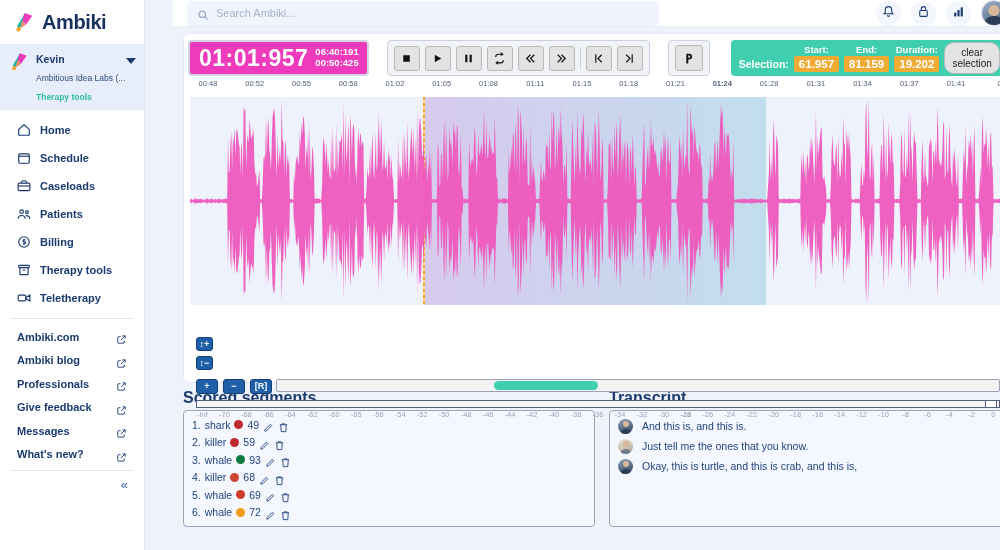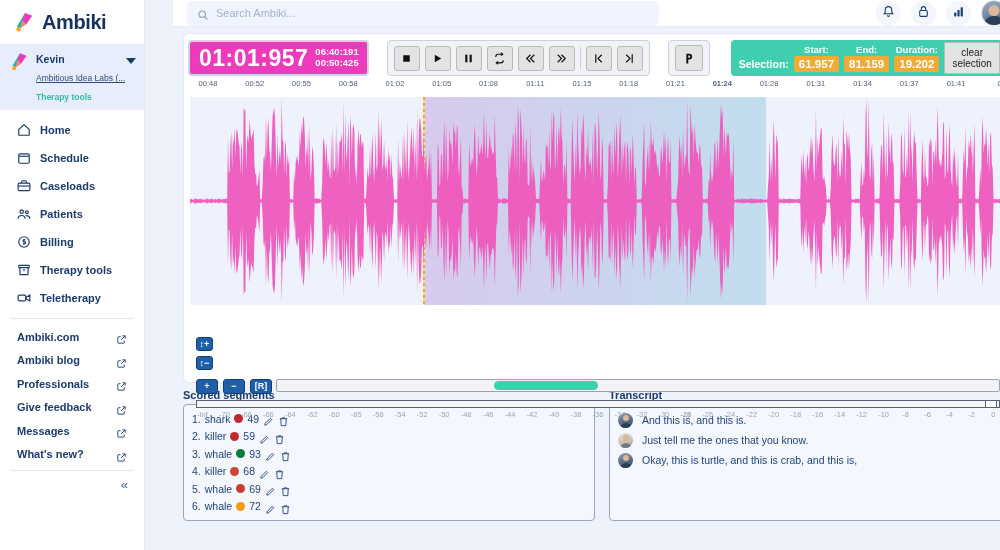--- a/index.html
+++ b/index.html
@@ -21,21 +21,21 @@
   .brand-mark { width: 22px; height: 20px; position: relative; flex: 0 0 22px; }
   .brand-name { font-size: 20px; font-weight: bold; color: #18315f; letter-spacing: -0.4px; }
 
   .profile {
     background: #e7edfb; padding: 5px 8px 6px 10px;
     display: flex; gap: 6px; align-items: flex-start; position: relative;
   }
   .profile-mark { width: 20px; height: 19px; position: relative; flex: 0 0 20px; margin-top: 3px; }
   .profile-txt { line-height: 1.15; overflow: hidden; }
   .profile-name { font-size: 10.5px; font-weight: bold; color: #1b3b6f; }
-  .profile-org { font-size: 8.5px; color: #2f4a7a; white-space: nowrap; text-decoration: underline; }
+  .profile-org { font-size: 8.5px; color: #2f4a7a; white-space: nowrap; }
   .profile-sub { font-size: 8.5px; color: #2fbf9b; font-weight: bold; }
   .profile-caret {
     position: absolute; right: 8px; top: 14px;
     width: 0; height: 0; border-left: 5px solid transparent;
     border-right: 5px solid transparent; border-top: 6px solid #1b3b6f;
   }
 
   .nav { padding: 6px 0 0 0; }
   .nav-item {
     display: flex; align-items: center; gap: 9px;
@@ -134,21 +134,21 @@
     display: flex; align-items: flex-end; gap: 5px; padding: 3px 6px 4px 8px;
   }
   .sel-label { font-size: 10.5px; font-weight: bold; color: #ffffff; padding-bottom: 2px; }
   .sel-group { display: flex; flex-direction: column; align-items: center; }
   .sel-cap { font-size: 9.5px; font-weight: bold; color: #ffffff; line-height: 1.25; }
   .sel-val {
     background: #f0ab35; color: #ffffff; font-size: 11.5px; font-weight: bold;
     border-radius: 2px; padding: 1px 5px; line-height: 1.25;
   }
   .clear-btn {
-    background: #e3e3e3; border: 1px solid #b9b9b9; border-radius: 0;
+    background: #e3e3e3; border: 1px solid #b9b9b9; border-radius: 10px;
     font-size: 10px; color: #222; padding: 4px 7px; cursor: pointer; align-self: center;
     font-family: "Liberation Sans", sans-serif;
   }
 
   
   .wavewrap { position: relative; margin: 3px 6px 0 6px; }
   .ruler { position: relative; height: 18px; }
   .rtick { position: absolute; top: 0; text-align: center; }
   .rtick .lbl { font-size: 7.5px; color: #55607a; display: block; line-height: 9px; }
   .rtick .tk { width: 1px; height: 6px; background: #6f7a92; margin: 0 auto; }
@@ -192,21 +192,21 @@
     background: #fff; border: 1px solid #55607a;
   }
   .dbscale { position: absolute; left: 6px; right: 6px; top: 331px; height: 12px; }
   .dbtick { position: absolute; font-size: 7.5px; color: #9aa4bb; transform: translateX(-50%); }
 
   
   .bottom { display: flex; gap: 14px; margin: 6px 10px 0 10px; flex: 1; }
   .panel { display: flex; flex-direction: column; }
   .panel.left { flex: 0 0 412px; }
   .panel.right { flex: 1; }
-  .panel-title { font-size: 11px; font-weight: bold; color: #1b3b6f; margin-bottom: 3px; }
+  .panel-title { font-size: 16px; font-weight: bold; color: #1b3b6f; margin-bottom: 3px; }
   .panel-body {
     background: #f4f7fe; border: 1px solid #9aa4bb; border-radius: 4px;
     flex: 1; overflow: hidden; padding: 5px 8px;
   }
   .seg-row { display: flex; align-items: center; gap: 4px; height: 17.5px; }
   .seg-txt { font-size: 10.5px; color: #23457e; }
   .dot { width: 9px; height: 9px; border-radius: 50%; display: inline-block; }
   .seg-num { font-size: 10.5px; color: #23457e; font-weight: normal; }
   .ico-btn { width: 11px; height: 11px; color: #23457e; cursor: pointer; }
 

